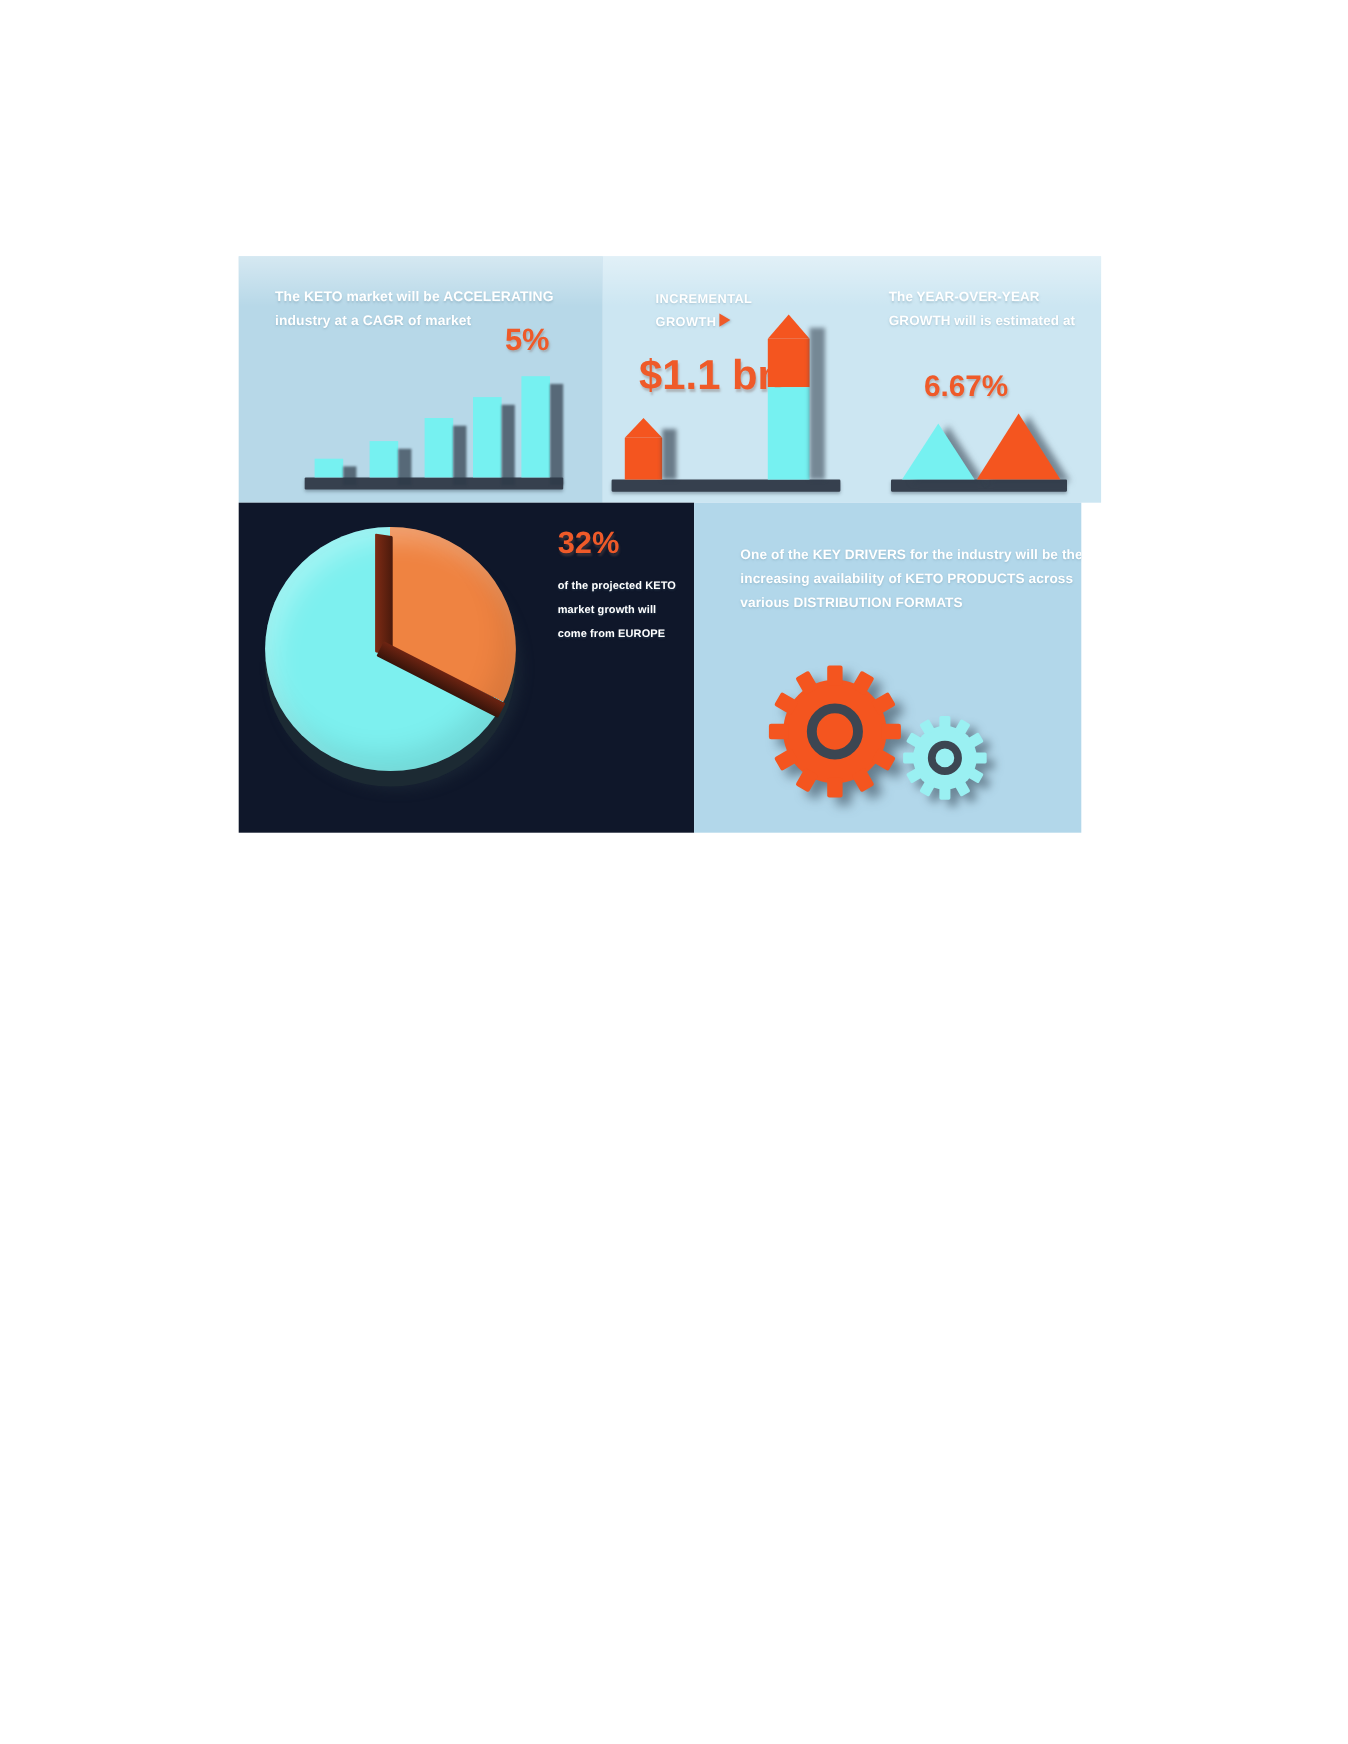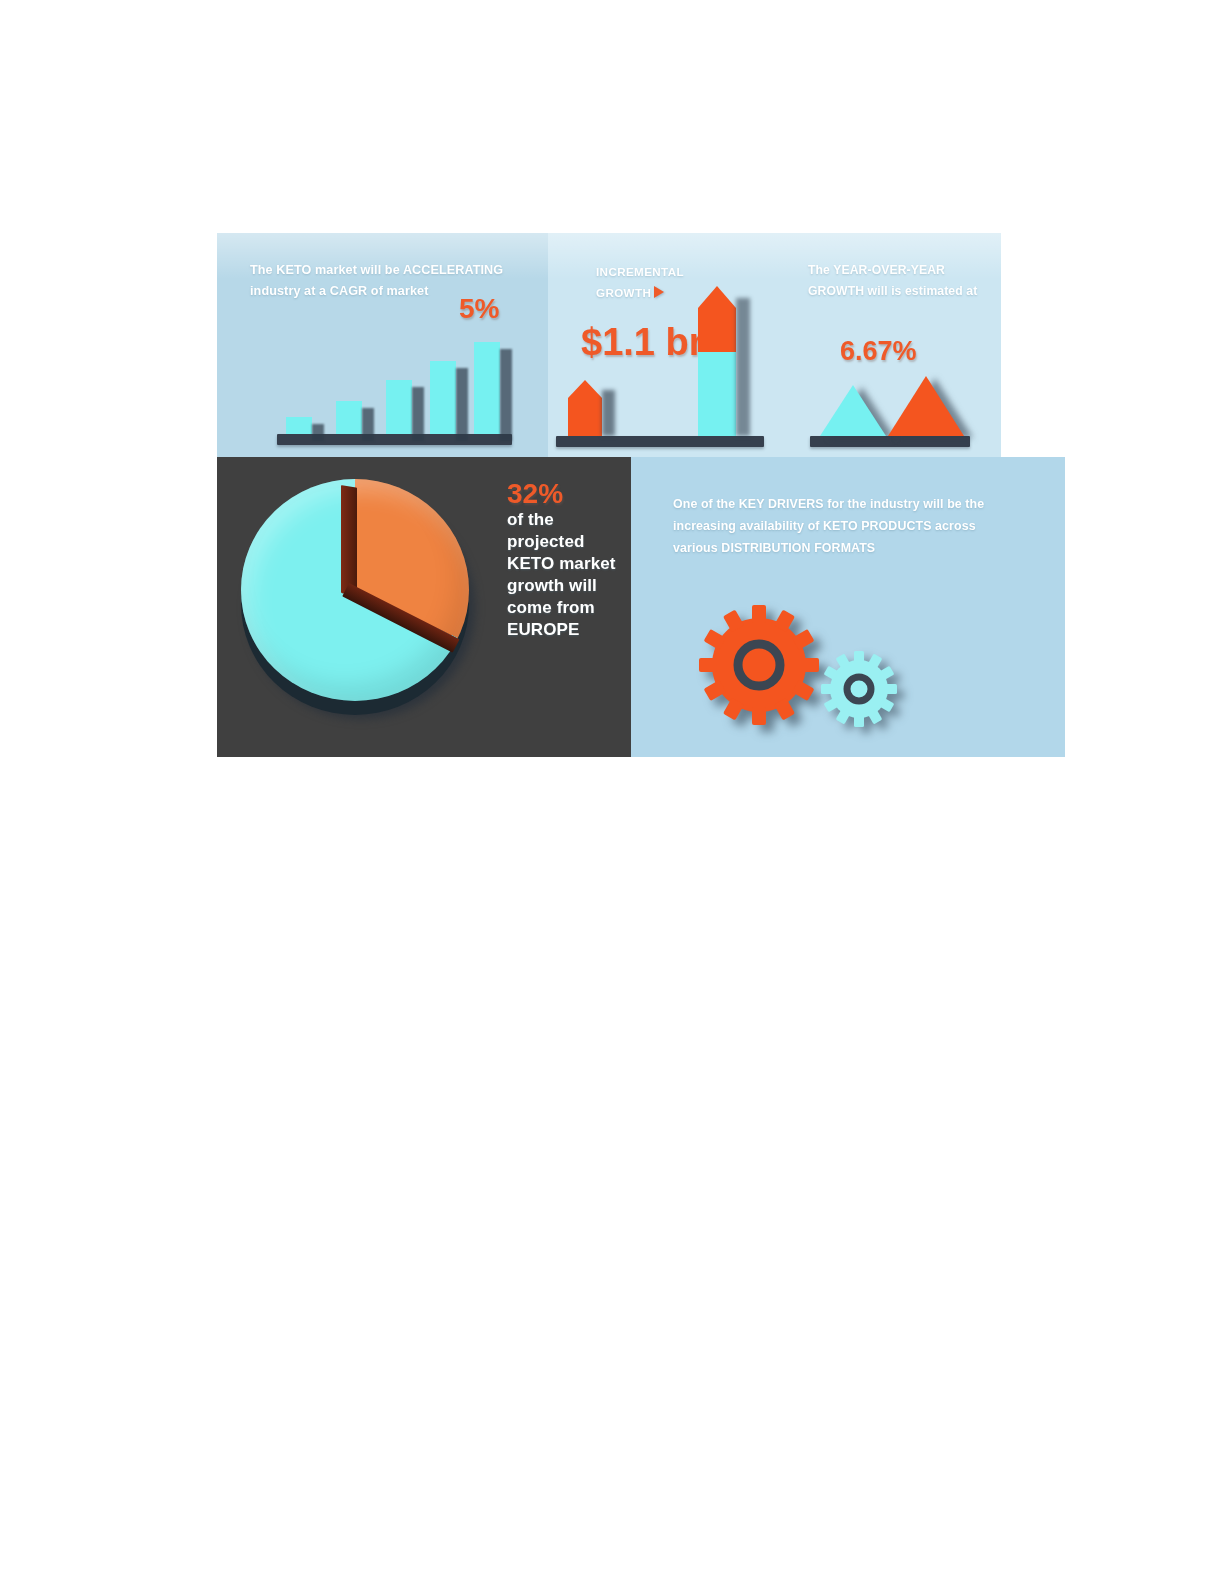--- a/index.html
+++ b/index.html
@@ -14,22 +14,22 @@
     position:absolute;left:217px;top:233px;width:784px;height:524px;
   }
 
   .panel{position:absolute;overflow:hidden;}
 
   
   #panel-cagr      {left:0px;   top:0px;   width:331px; height:224px; background:#b7d8e8;}
   #panel-incr      {left:331px; top:0px;   width:232px; height:224px; background:#cce6f2;}
   #panel-yoy       {left:563px; top:0px;   width:221px; height:224px; background:#cce6f2;}
   
-  #panel-pie       {left:0px;   top:224px; width:414px; height:300px; background:#404040;}
-  #panel-drivers   {left:414px; top:224px; width:434px; height:300px; background:#b2d7ea;}
+  #panel-pie       {left:0px;   top:224px; width:414px; height:300px; background:#0f172a;}
+  #panel-drivers   {left:414px; top:224px; width:352px; height:300px; background:#b2d7ea;}
 
   
   #panel-cagr:after,#panel-incr:after,#panel-yoy:after{
     content:"";position:absolute;left:0;top:0;right:0;height:46px;
     background:linear-gradient(to bottom,rgba(255,255,255,.42),rgba(255,255,255,0));
     pointer-events:none;
   }
 
   
   .copy{
@@ -166,21 +166,21 @@
   }
   #pie-wedge-side2{
     position:absolute;left:118px;top:112px;width:124px;height:15px;
     background:linear-gradient(to bottom,#6e2412,#37140a);
     transform:rotate(27deg);transform-origin:left top;border-radius:1px;
   }
 
   #pie-text{position:absolute;left:290px;top:22px;width:116px;}
   #pie-value{font-size:28px;line-height:30px;}
   #pie-caption{
-    margin-top:0;font-size:17px;line-height:22px;
+    margin-top:13px;font-size:10px;line-height:22px;
   }
 
   
   #drivers-text{
     position:absolute;left:42px;top:36px;width:312px;
     font-size:12.4px;line-height:22px;
   }
   #gears{position:absolute;left:60px;top:146px;width:240px;height:130px;}
   .gear{position:absolute;}
   .gear svg{display:block;}

